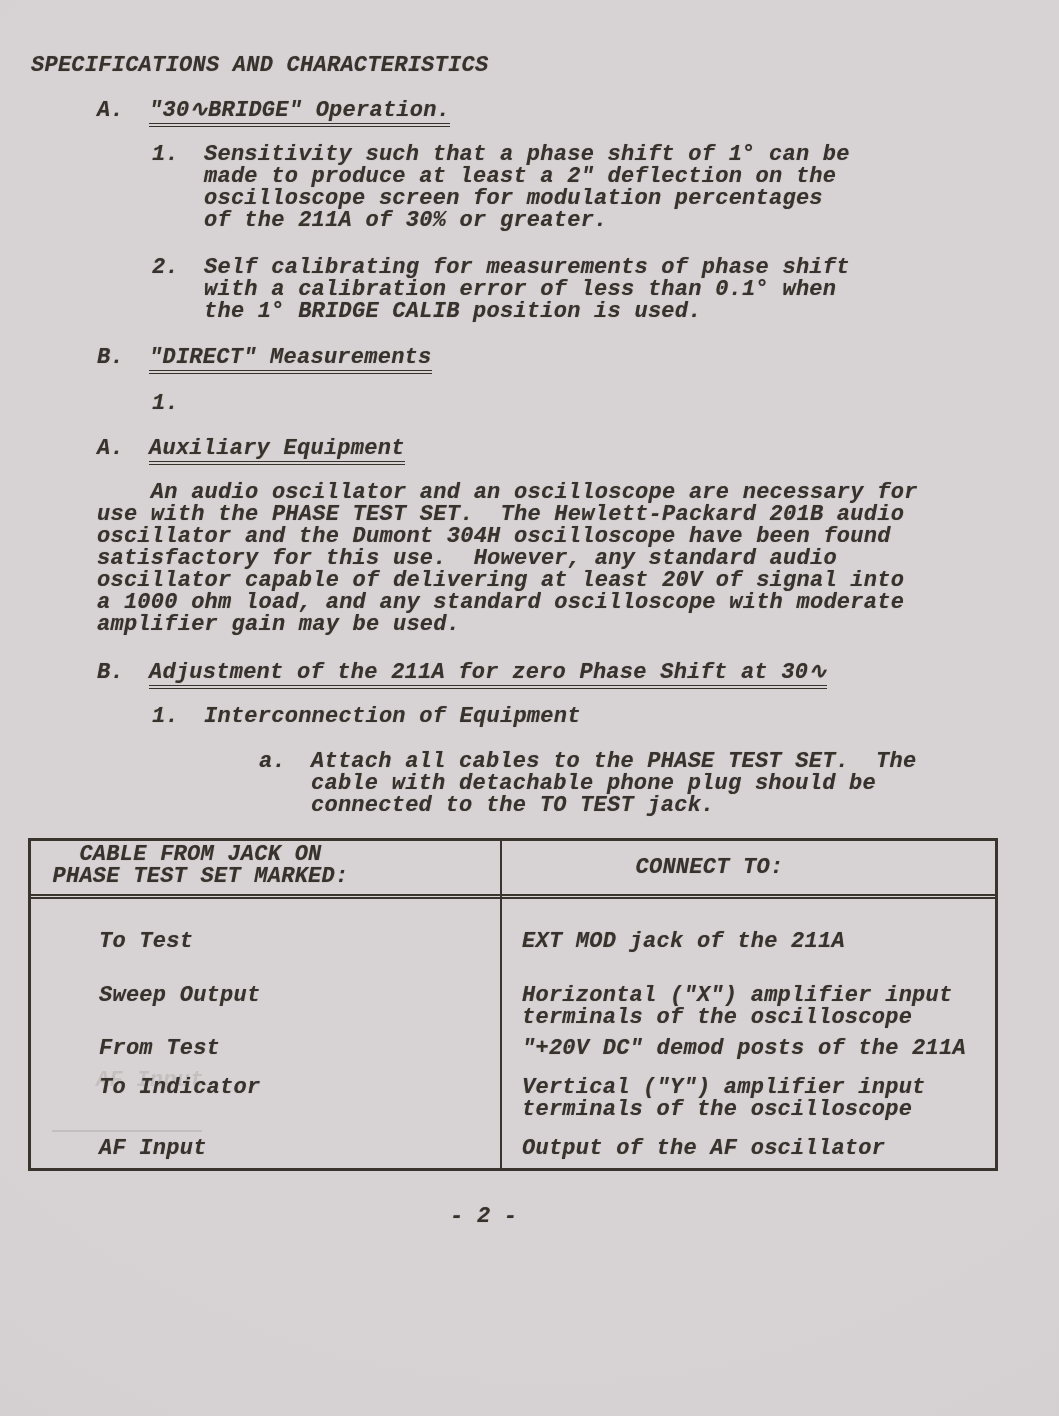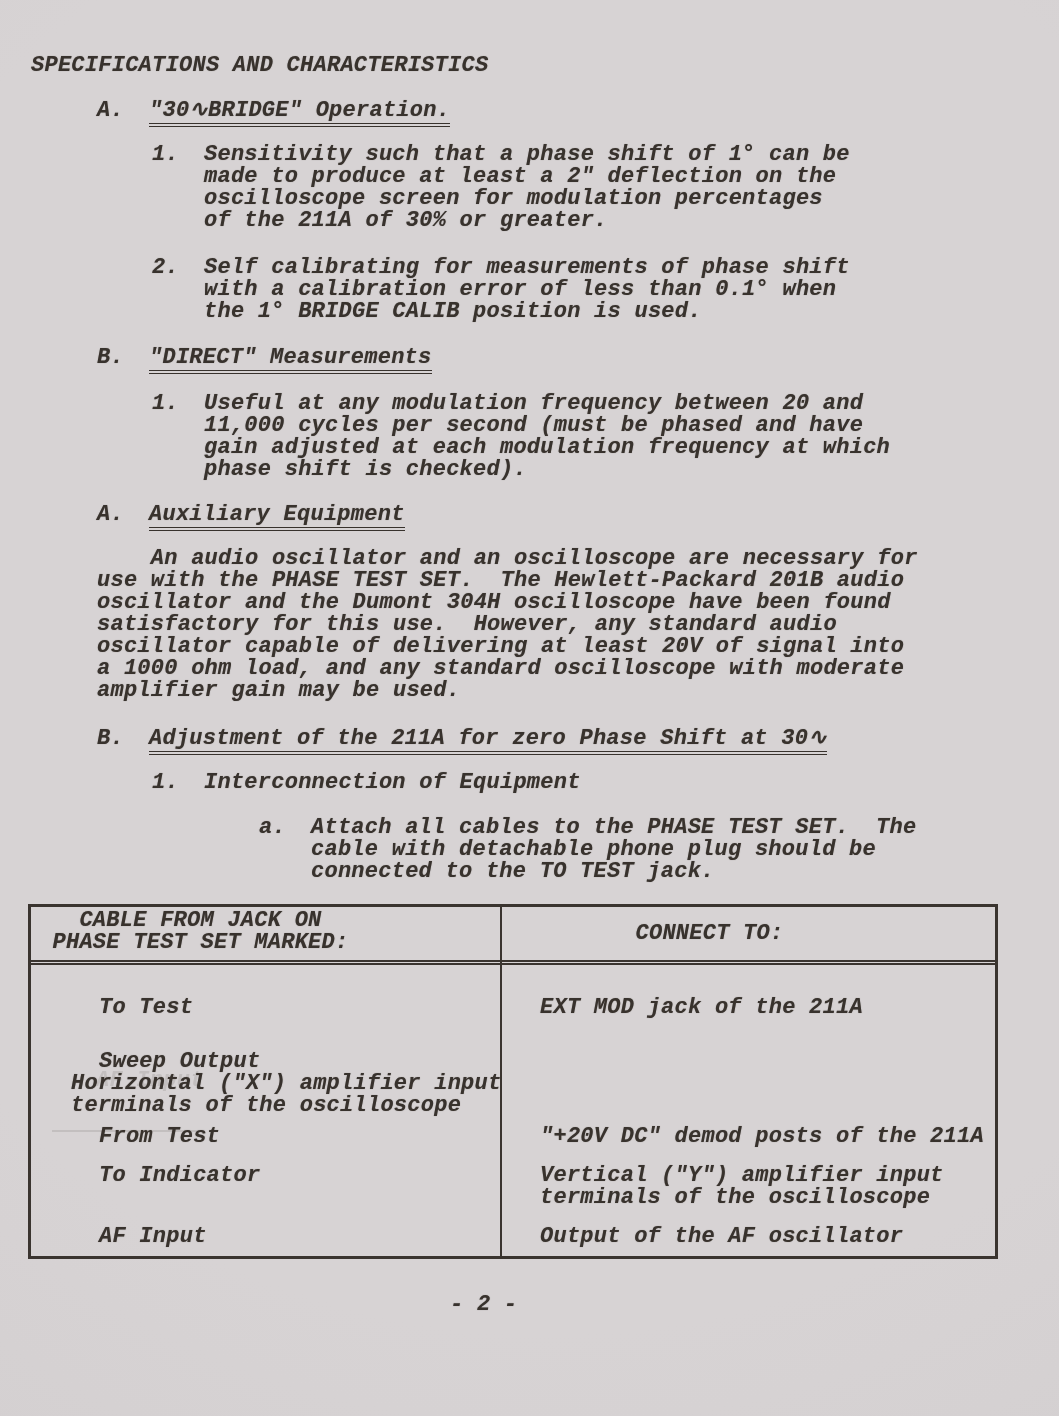--- a/index.html
+++ b/index.html
@@ -59,23 +59,23 @@
   .th1 {
     flex: none; width: 469px;
     box-sizing: border-box;
     padding: 0 130px 4px 0;
     text-align: center;
   }
   .th2 { flex: 1; text-align: center; padding-right: 76px; }
   .tbody { padding: 32px 0 8px; }
   .trow { display: flex; align-items: flex-start; }
   .c1 { flex: none; width: 469px; box-sizing: border-box; padding-left: 68px; }
-  .c2 { flex: 1; box-sizing: border-box; padding-left: 40px; }
+  .c2 { flex: 1; box-sizing: border-box; padding-left: 22px; }
   .mb24 { margin-bottom: 32px; }
-  .mb9  { margin-bottom: 9px; flex-direction: column; }
+  .mb9  { margin-bottom: 9px; }
   .mb17 { margin-bottom: 17px; }
 
   .pagenum { margin: 35px 0 0 450px; }
 
   
   .artifact {
     position: absolute;
     pointer-events: none;
     color: rgba(56, 50, 45, 0.12);
     text-shadow: none;
@@ -114,24 +114,20 @@
 the 1° BRIDGE CALIB position is used.</span>
   </div>
 
   <div class="row lh-a" style="margin-top:24px">
     <span class="marker">B.</span>
     <span class="uh">"DIRECT" Measurements</span>
   </div>
 
   <div class="row item" style="margin-top:19px">
     <span class="marker">1.</span>
-    <span class="pre">Useful at any modulation frequency between 20 and
-11,000 cycles per second (must be phased and have
-gain adjusted at each modulation frequency at which
-phase shift is checked).</span>
   </div>
 
 
   <div class="row lh-a">
     <span class="marker">A.</span>
     <span class="uh">Auxiliary Equipment</span>
   </div>
 
   <div class="para pre">    An audio oscillator and an oscilloscope are necessary for
 use with the PHASE TEST SET.  The Hewlett-Packard 201B audio

